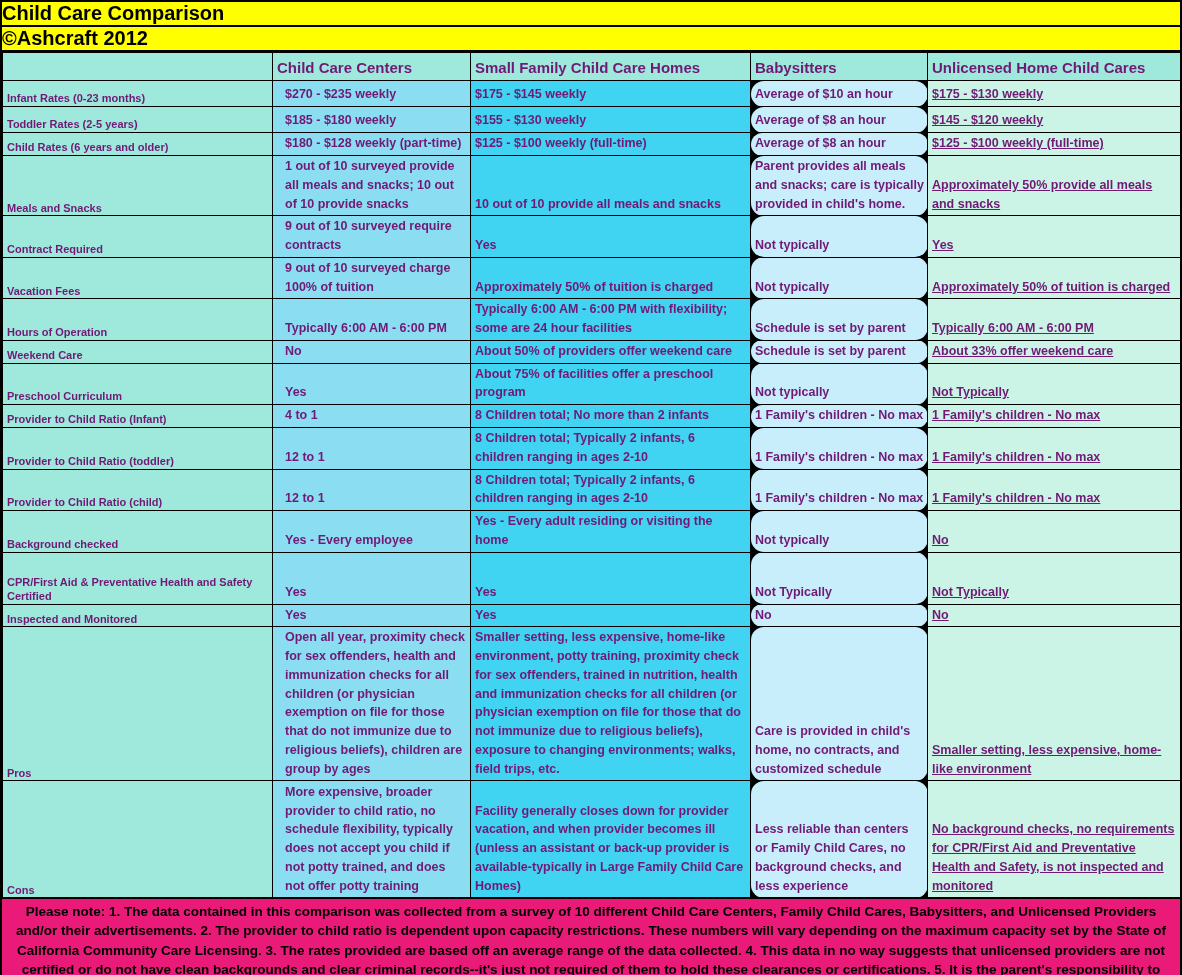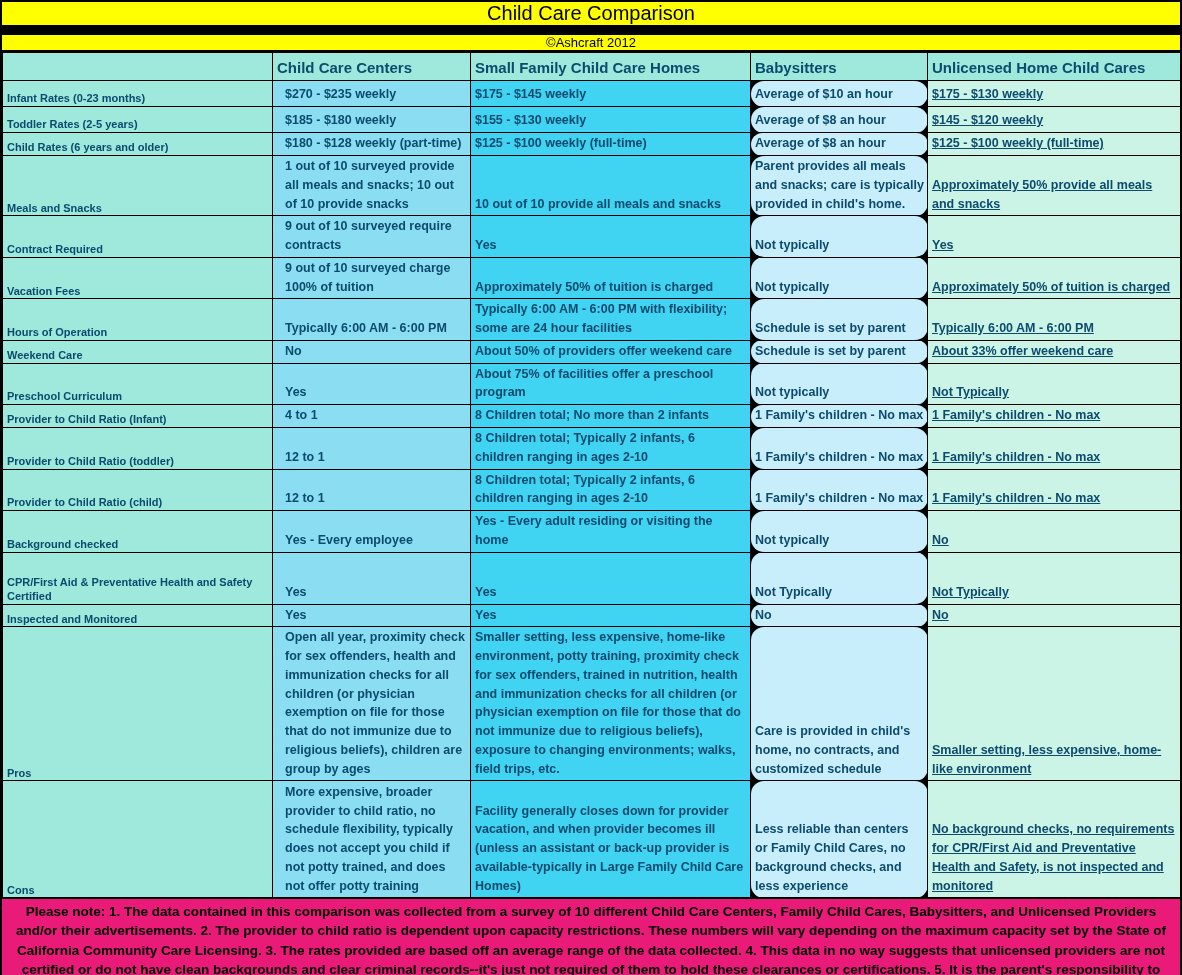--- a/index.html
+++ b/index.html
@@ -7,28 +7,28 @@
     --col3-bg:#C9EEFB; --col4-bg:#CBF4E6; --footer-bg:#EA1A78; --border:#000000;
   }
   *{box-sizing:border-box;}
   body{margin:0;background:#9a9a9a;font-family:"Liberation Sans",sans-serif;}
   .page{
     width:1182px;height:975px;display:flex;flex-direction:column;
     background:#000;border:2px solid var(--border);outline:1px solid #cfcfcf;
   }
   .title-row{
     background:var(--title-bg);border-bottom:2px solid var(--border);
-    display:flex;align-items:center;justify-content:center;
-    font-weight:400;color:#000;
+    display:flex;align-items:center;
+    font-weight:700;color:#000;
   }
   .title-main{height:31px;font-size:20px;}
-  .title-sub{height:27px;font-size:13px;margin-top:8px;}
+  .title-sub{height:27px;font-size:20px;}
   table{
     border-collapse:collapse;table-layout:fixed;width:1178px;
-    font-weight:700;color:#0c4a6e;
+    font-weight:700;color:#701a75;
   }
   td,th{
     border:1px solid var(--border);vertical-align:bottom;text-align:left;
     padding:1px 3px 2px 4px;overflow:hidden;
   }
   th{background:var(--header-bg);font-size:15px;line-height:1.25;}
   td.lbl{background:var(--header-bg);font-size:11px;line-height:1.25;padding-bottom:0;}
   td.c1{background:var(--col1-bg);padding-left:12px;}
   td.c2{background:var(--col2-bg);}
   td.c3{background:var(--col3-bg);border-radius:13px;}

